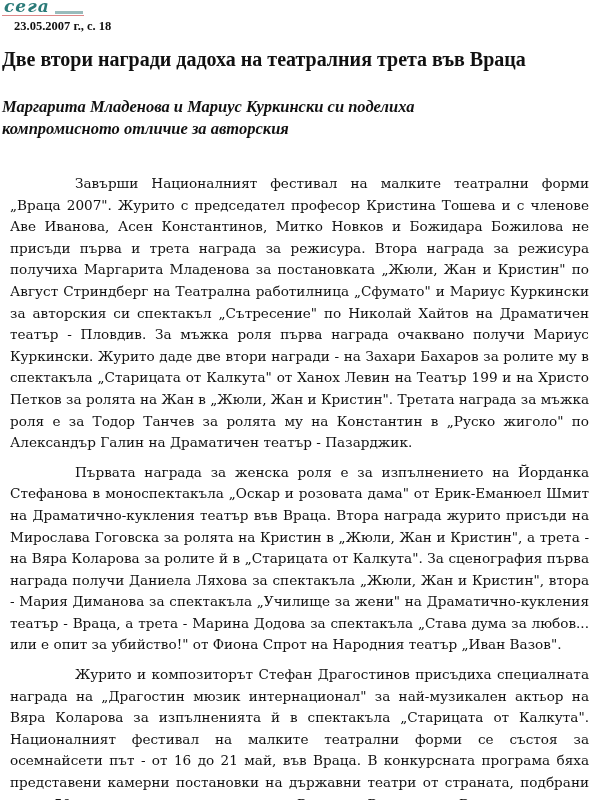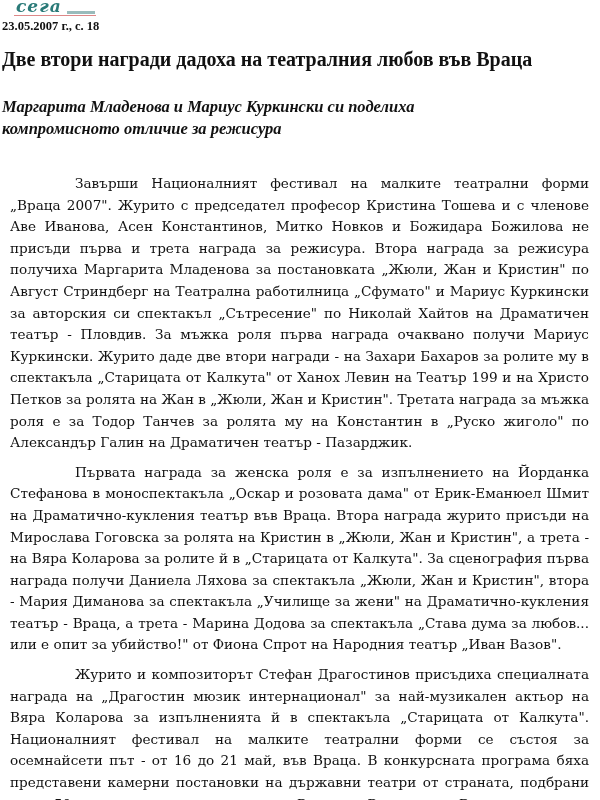--- a/index.html
+++ b/index.html
@@ -1,38 +1,38 @@
 <!DOCTYPE html>
 <html><head>
 <meta charset="utf-8">
 <style>
   html, body { margin: 0; padding: 0; background: #ffffff; }
   body { width: 600px; height: 800px; overflow: hidden; position: relative; color: #111; }
-  .logo { position: absolute; left: 12px; top: 0px; width: 88px; height: 18px; }
+  .logo { position: absolute; left: 0; top: 0px; width: 88px; height: 18px; }
   .logo-text { position: absolute; left: 4px; top: -4px; font-family: "DejaVu Serif", serif; font-style: italic; font-weight: bold; font-size: 17px; color: #2a7a78; letter-spacing: 1px; }
   .logo-line { position: absolute; left: 2px; top: 15px; width: 82px; height: 1px; background: #d88; }
   .logo-sub { position: absolute; left: 55px; top: 11px; width: 28px; height: 3px; background: #9bb; }
-  .meta { position: absolute; left: 2px; top: 19px; font-family: "Liberation Serif", serif; font-weight: bold; font-size: 12.5px; }
+  .meta { position: absolute; left: 14px; top: 19px; font-family: "Liberation Serif", serif; font-weight: bold; font-size: 12.5px; }
   .title { position: absolute; left: 2px; top: 48px; margin: 0; font-family: "Liberation Serif", serif; font-weight: bold; font-size: 20px; white-space: nowrap; }
   .subtitle { position: absolute; left: 2px; top: 96px; margin: 0; width: 520px; font-family: "Liberation Serif", serif; font-weight: bold; font-style: italic; font-size: 16.5px; line-height: 22px; }
   .body { position: absolute; left: 2px; top: 165px; width: 595px; font-family: "DejaVu Serif", serif; font-size: 13.6px; line-height: 21.6px; }
   .body p { margin: 8px; text-align: justify; text-indent: 65px; }
 </style>
 </head>
 <body>
 
 <div class="logo">
   <span class="logo-text">сега</span>
   <span class="logo-sub"></span>
   <span class="logo-line"></span>
 </div>
 
 <div class="meta">23.05.2007 г., с. 18</div>
 
-<h1 class="title">Две втори награди дадоха на театралния любов във Враца</h1>
+<h1 class="title">Две втори награди дадоха на театралния трета във Враца</h1>
 
-<h2 class="subtitle">Маргарита Младенова и Мариус Куркински си поделиха компромисното отличие за режисура</h2>
+<h2 class="subtitle">Маргарита Младенова и Мариус Куркински си поделиха компромисното отличие за авторския</h2>
 
 <div class="body">
   <p>Завърши Националният фестивал на малките театрални форми „Враца 2007". Журито с председател професор Кристина Тошева и с членове Аве Иванова, Асен Константинов, Митко Новков и Божидара Божилова не присъди първа и трета награда за режисура. Втора награда за режисура получиха Маргарита Младенова за постановката „Жюли, Жан и Кристин" по Август Стриндберг на Театрална работилница „Сфумато" и Мариус Куркински за авторския си спектакъл „Сътресение" по Николай Хайтов на Драматичен театър - Пловдив. За мъжка роля първа награда очаквано получи Мариус Куркински. Журито даде две втори награди - на Захари Бахаров за ролите му в спектакъла „Старицата от Калкута" от Ханох Левин на Театър 199 и на Христо Петков за ролята на Жан в „Жюли, Жан и Кристин". Третата награда за мъжка роля е за Тодор Танчев за ролята му на Константин в „Руско жиголо" по Александър Галин на Драматичен театър - Пазарджик.</p>
   <p>Първата награда за женска роля е за изпълнението на Йорданка Стефанова в моноспектакъла „Оскар и розовата дама" от Ерик-Еманюел Шмит на Драматично-кукления театър във Враца. Втора награда журито присъди на Мирослава Гоговска за ролята на Кристин в „Жюли, Жан и Кристин", а трета - на Вяра Коларова за ролите й в „Старицата от Калкута". За сценография първа награда получи Даниела Ляхова за спектакъла „Жюли, Жан и Кристин", втора - Мария Диманова за спектакъла „Училище за жени" на Драматично-кукления театър - Враца, а трета - Марина Додова за спектакъла „Става дума за любов... или е опит за убийство!" от Фиона Спрот на Народния театър „Иван Вазов".</p>
   <p>Журито и композиторът Стефан Драгостинов присъдиха специалната награда на „Драгостин мюзик интернационал" за най-музикален актьор на Вяра Коларова за изпълненията й в спектакъла „Старицата от Калкута". Националният фестивал на малките театрални форми се състоя за осемнайсети път - от 16 до 21 май, във Враца. В конкурсната програма бяха представени камерни постановки на държавни театри от страната, подбрани сред 50 заглавия от селекционера Розалия Радичкова. В съпътстващата международна програма публиката във Враца видя спектакли на театри от Румъния, Украйна и Русия.</p>
 </div>
 
 </body></html>

